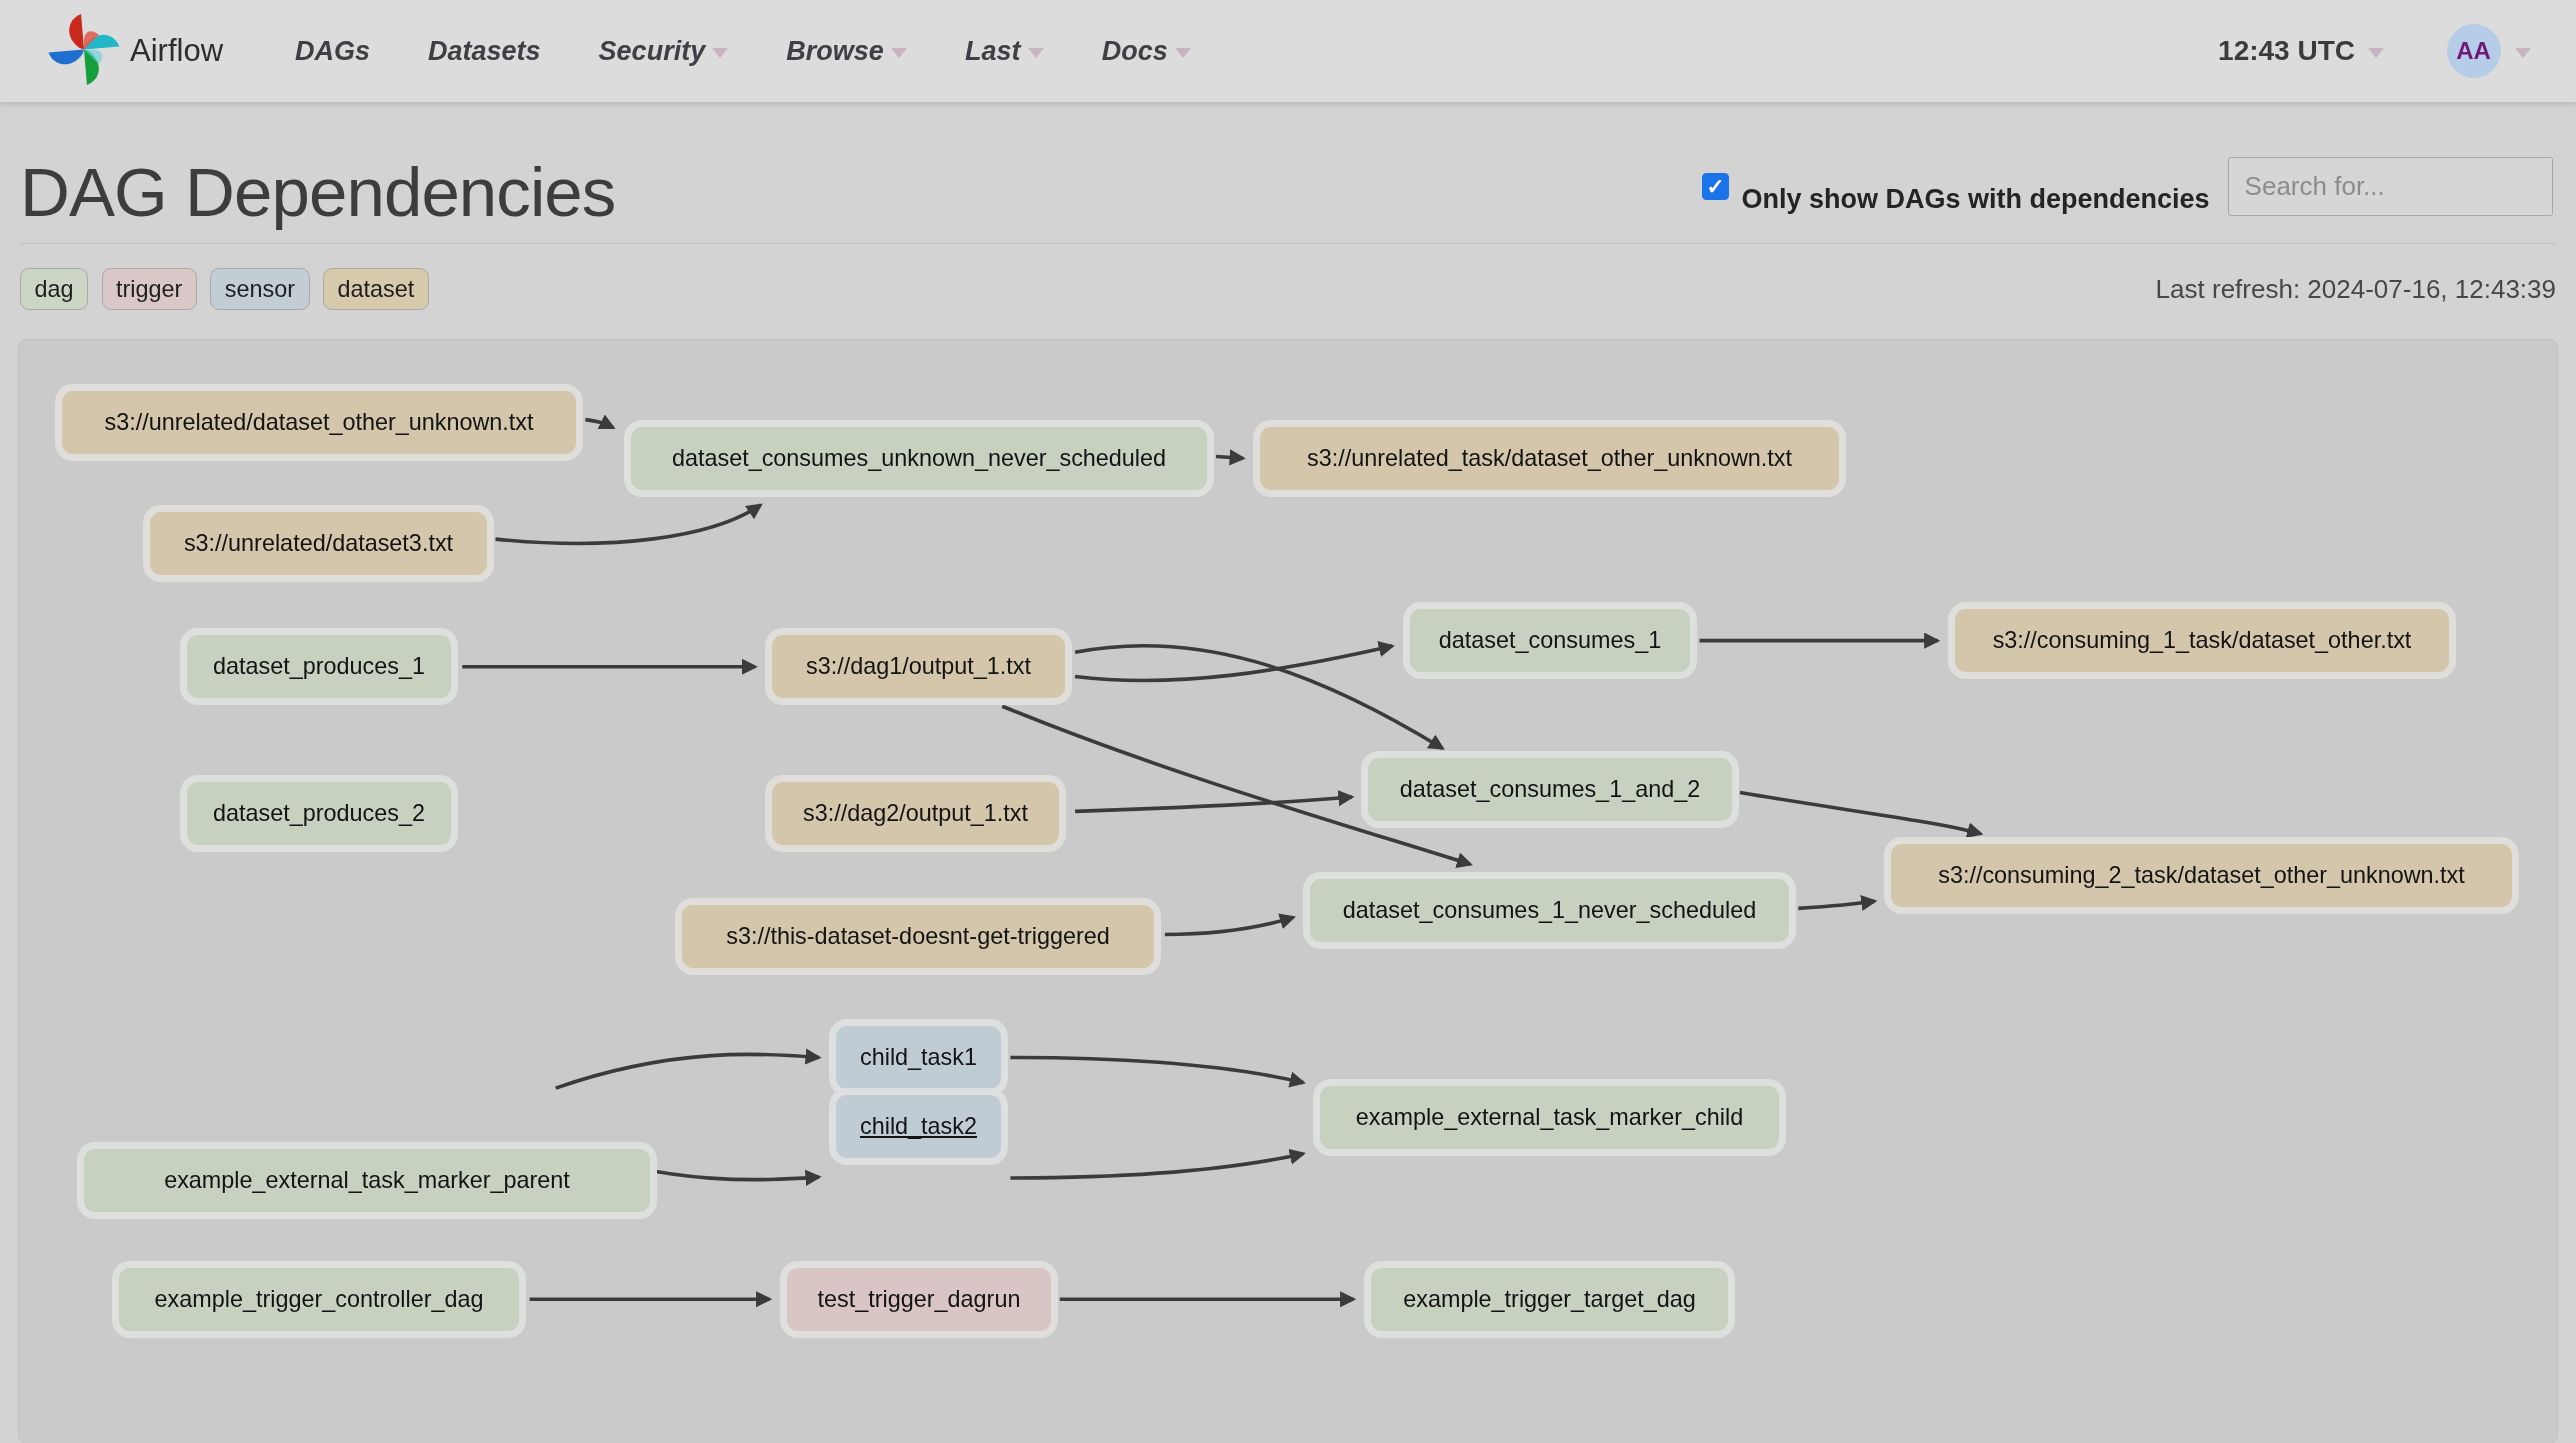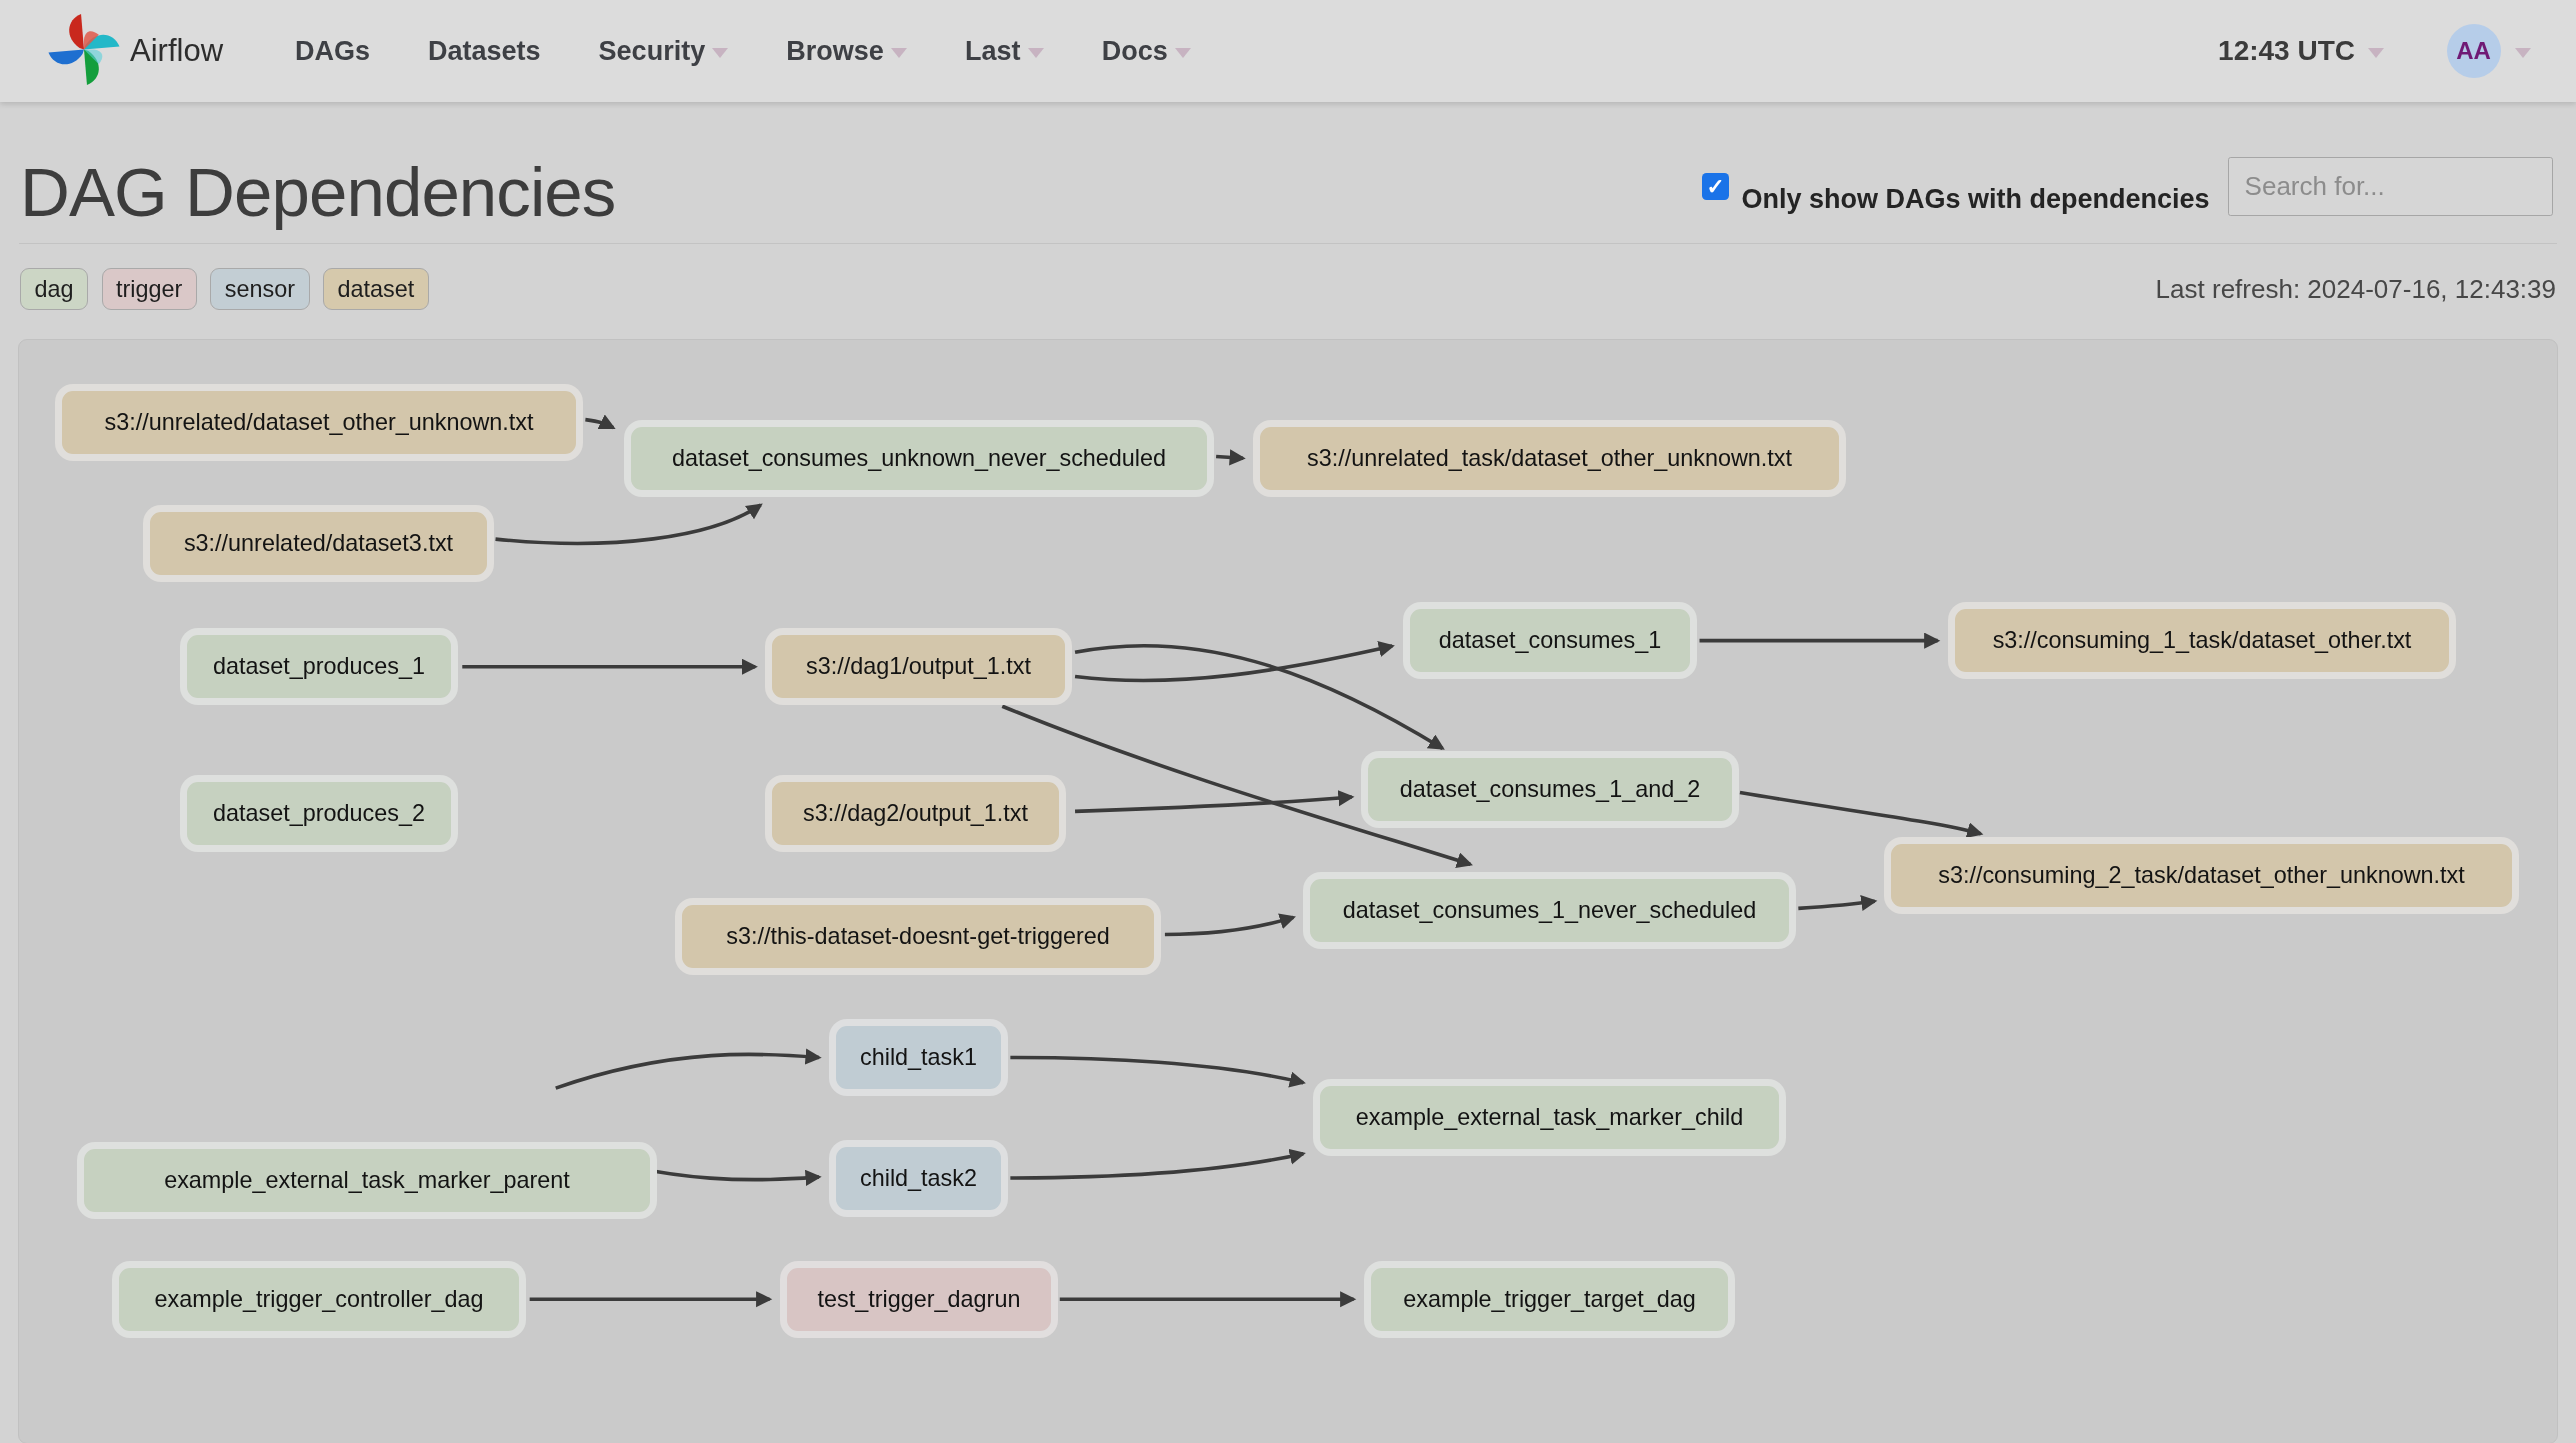--- a/index.html
+++ b/index.html
@@ -7,21 +7,21 @@
     font-family:"Liberation Sans", sans-serif; background:#d3d3d3; }
 
   
   .navbar { position:absolute; left:0; top:0; width:2576px; height:102px;
     background:#dcdcdc; box-shadow:0 2.7px 5.4px rgba(0,0,0,0.14);
     display:flex; align-items:center; z-index:10; }
   .brand { display:flex; align-items:center; margin-left:47px; }
   .brand-name { font-size:31px; color:#2d2d2d; margin-left:9px; }
   .nav-items { display:flex; align-items:center; margin-left:72px; gap:58px; }
   .nav-item { font-size:27px; font-weight:bold; color:#3e4045; display:flex;
-    align-items:center; gap:7.2px; cursor:pointer; }
+    align-items:center; gap:7.2px; cursor:pointer;font-style:italic; }
   .caret { width:0; height:0; border-left:8px solid transparent;
     border-right:8px solid transparent; border-top:10px solid #c7b3c1;
     display:inline-block; margin-top:3.6px; }
   .nav-right { margin-left:auto; display:flex; align-items:center; margin-right:45px; }
   .clock { font-size:28px; font-weight:bold; color:#3b3b3b; display:flex;
     align-items:center; gap:12.6px; }
   .avatar-wrap { display:flex; align-items:center; gap:14.4px; margin-left:63px; }
   .avatar { width:54px; height:54px; border-radius:50%; background:#b6cde9;
     color:#701a75; font-weight:bold; font-size:24px; display:flex;
     align-items:center; justify-content:center; }
@@ -179,18 +179,18 @@
     <div class="node dataset" title="s3://consuming_1_task/dataset_other.txt" style="left: 1948px; top: 602px; width: 508px;">s3://consuming_1_task/dataset_other.txt</div>
     <div class="node dag" title="dataset_produces_2" style="left: 180px; top: 775px; width: 278px;">dataset_produces_2</div>
     <div class="node dataset" title="s3://dag2/output_1.txt" style="left: 765px; top: 775px; width: 301px;">s3://dag2/output_1.txt</div>
     <div class="node dag" title="dataset_consumes_1_and_2" style="left: 1361px; top: 751px; width: 378px;">dataset_consumes_1_and_2</div>
     <div class="node dataset" title="s3://consuming_2_task/dataset_other_unknown.txt" style="left: 1884px; top: 837px; width: 635px;">s3://consuming_2_task/dataset_other_unknown.txt</div>
     <div class="node dataset" title="s3://this-dataset-doesnt-get-triggered" style="left: 675px; top: 898px; width: 486px;">s3://this-dataset-doesnt-get-triggered</div>
     <div class="node dag" title="dataset_consumes_1_never_scheduled" style="left: 1303px; top: 872px; width: 493px;">dataset_consumes_1_never_scheduled</div>
     <div class="node sensor" title="child_task1" style="left: 829px; top: 1019px; width: 179px;">child_task1</div>
     <div class="node dag" title="example_external_task_marker_parent" style="left: 77px; top: 1142px; width: 580px;">example_external_task_marker_parent</div>
     <div class="node dag" title="example_external_task_marker_child" style="left: 1313px; top: 1079px; width: 473px;">example_external_task_marker_child</div>
-    <div class="node sensor" title="child_task2" style="left: 829px; top: 1140px; width: 179px;">child_task2</div>
+    <div class="node sensor" title="child_task2" style="left: 829px; top: 1088px; width: 179px; text-decoration: underline;">child_task2</div>
     <div class="node dag" title="example_trigger_controller_dag" style="left: 112px; top: 1261px; width: 414px;">example_trigger_controller_dag</div>
     <div class="node trigger" title="test_trigger_dagrun" style="left: 780px; top: 1261px; width: 278px;">test_trigger_dagrun</div>
     <div class="node dag" title="example_trigger_target_dag" style="left: 1364px; top: 1261px; width: 371px;">example_trigger_target_dag</div>
   </div>
 
 
 </body></html>

